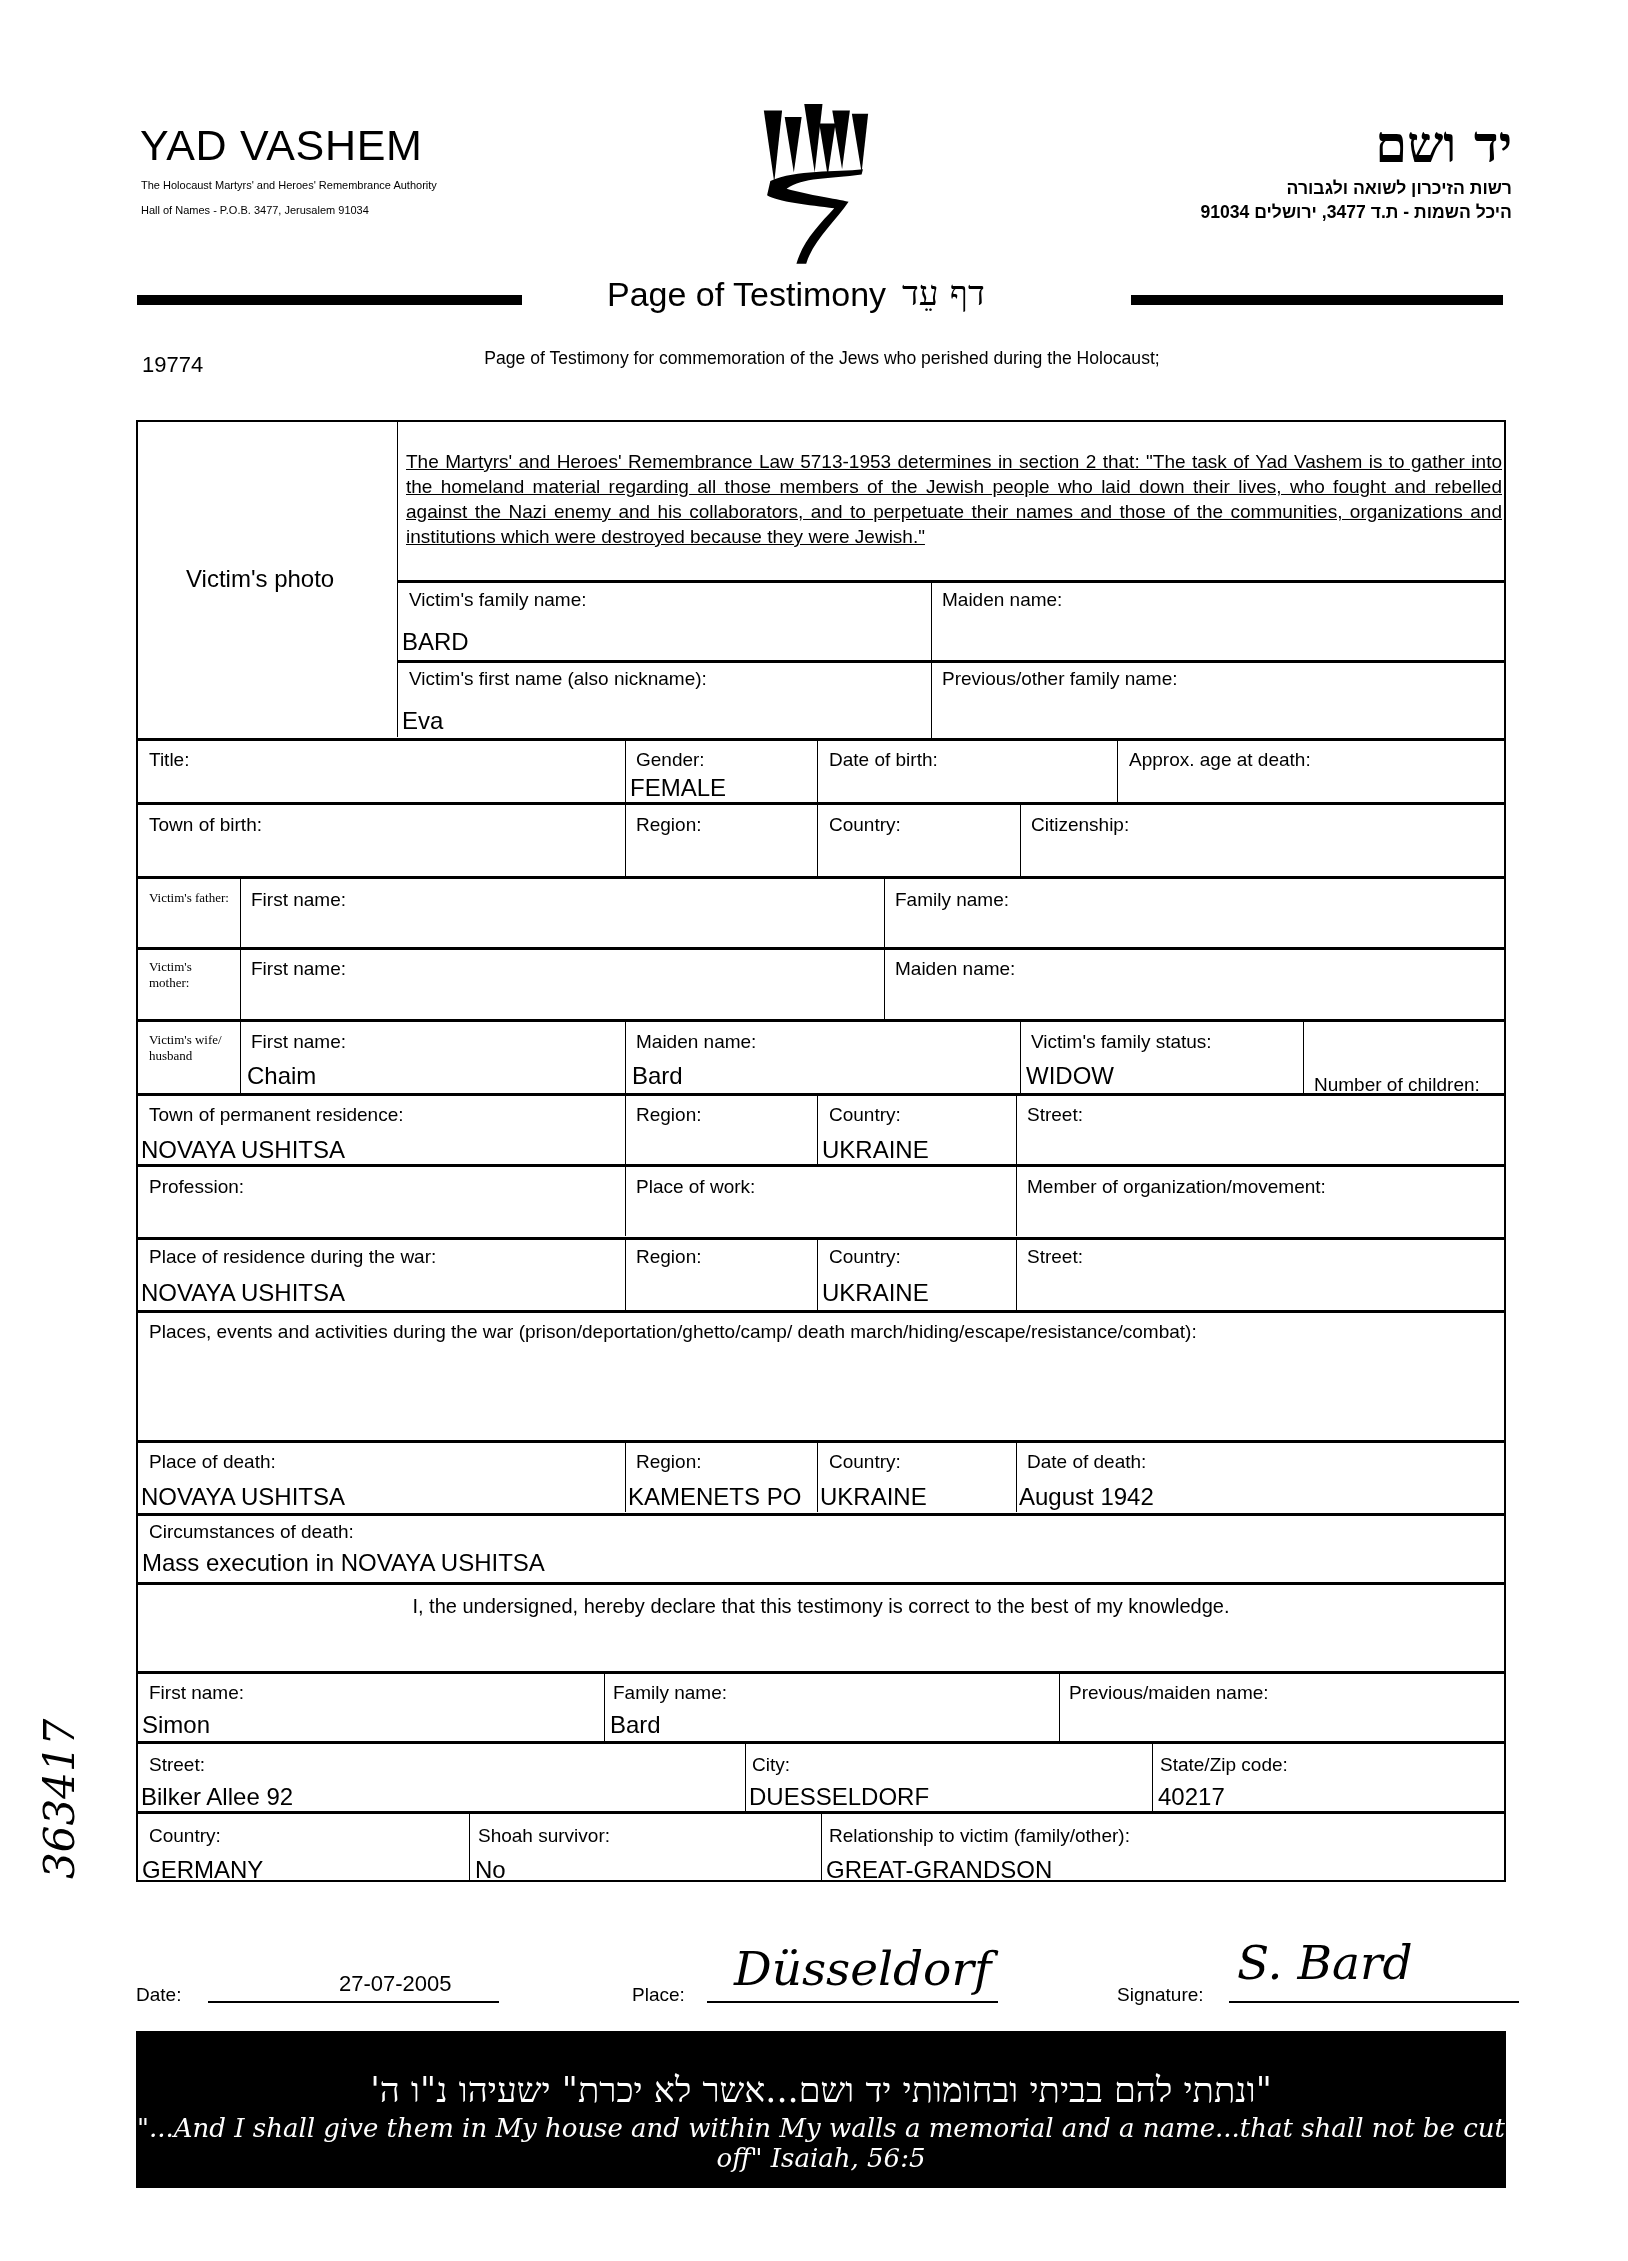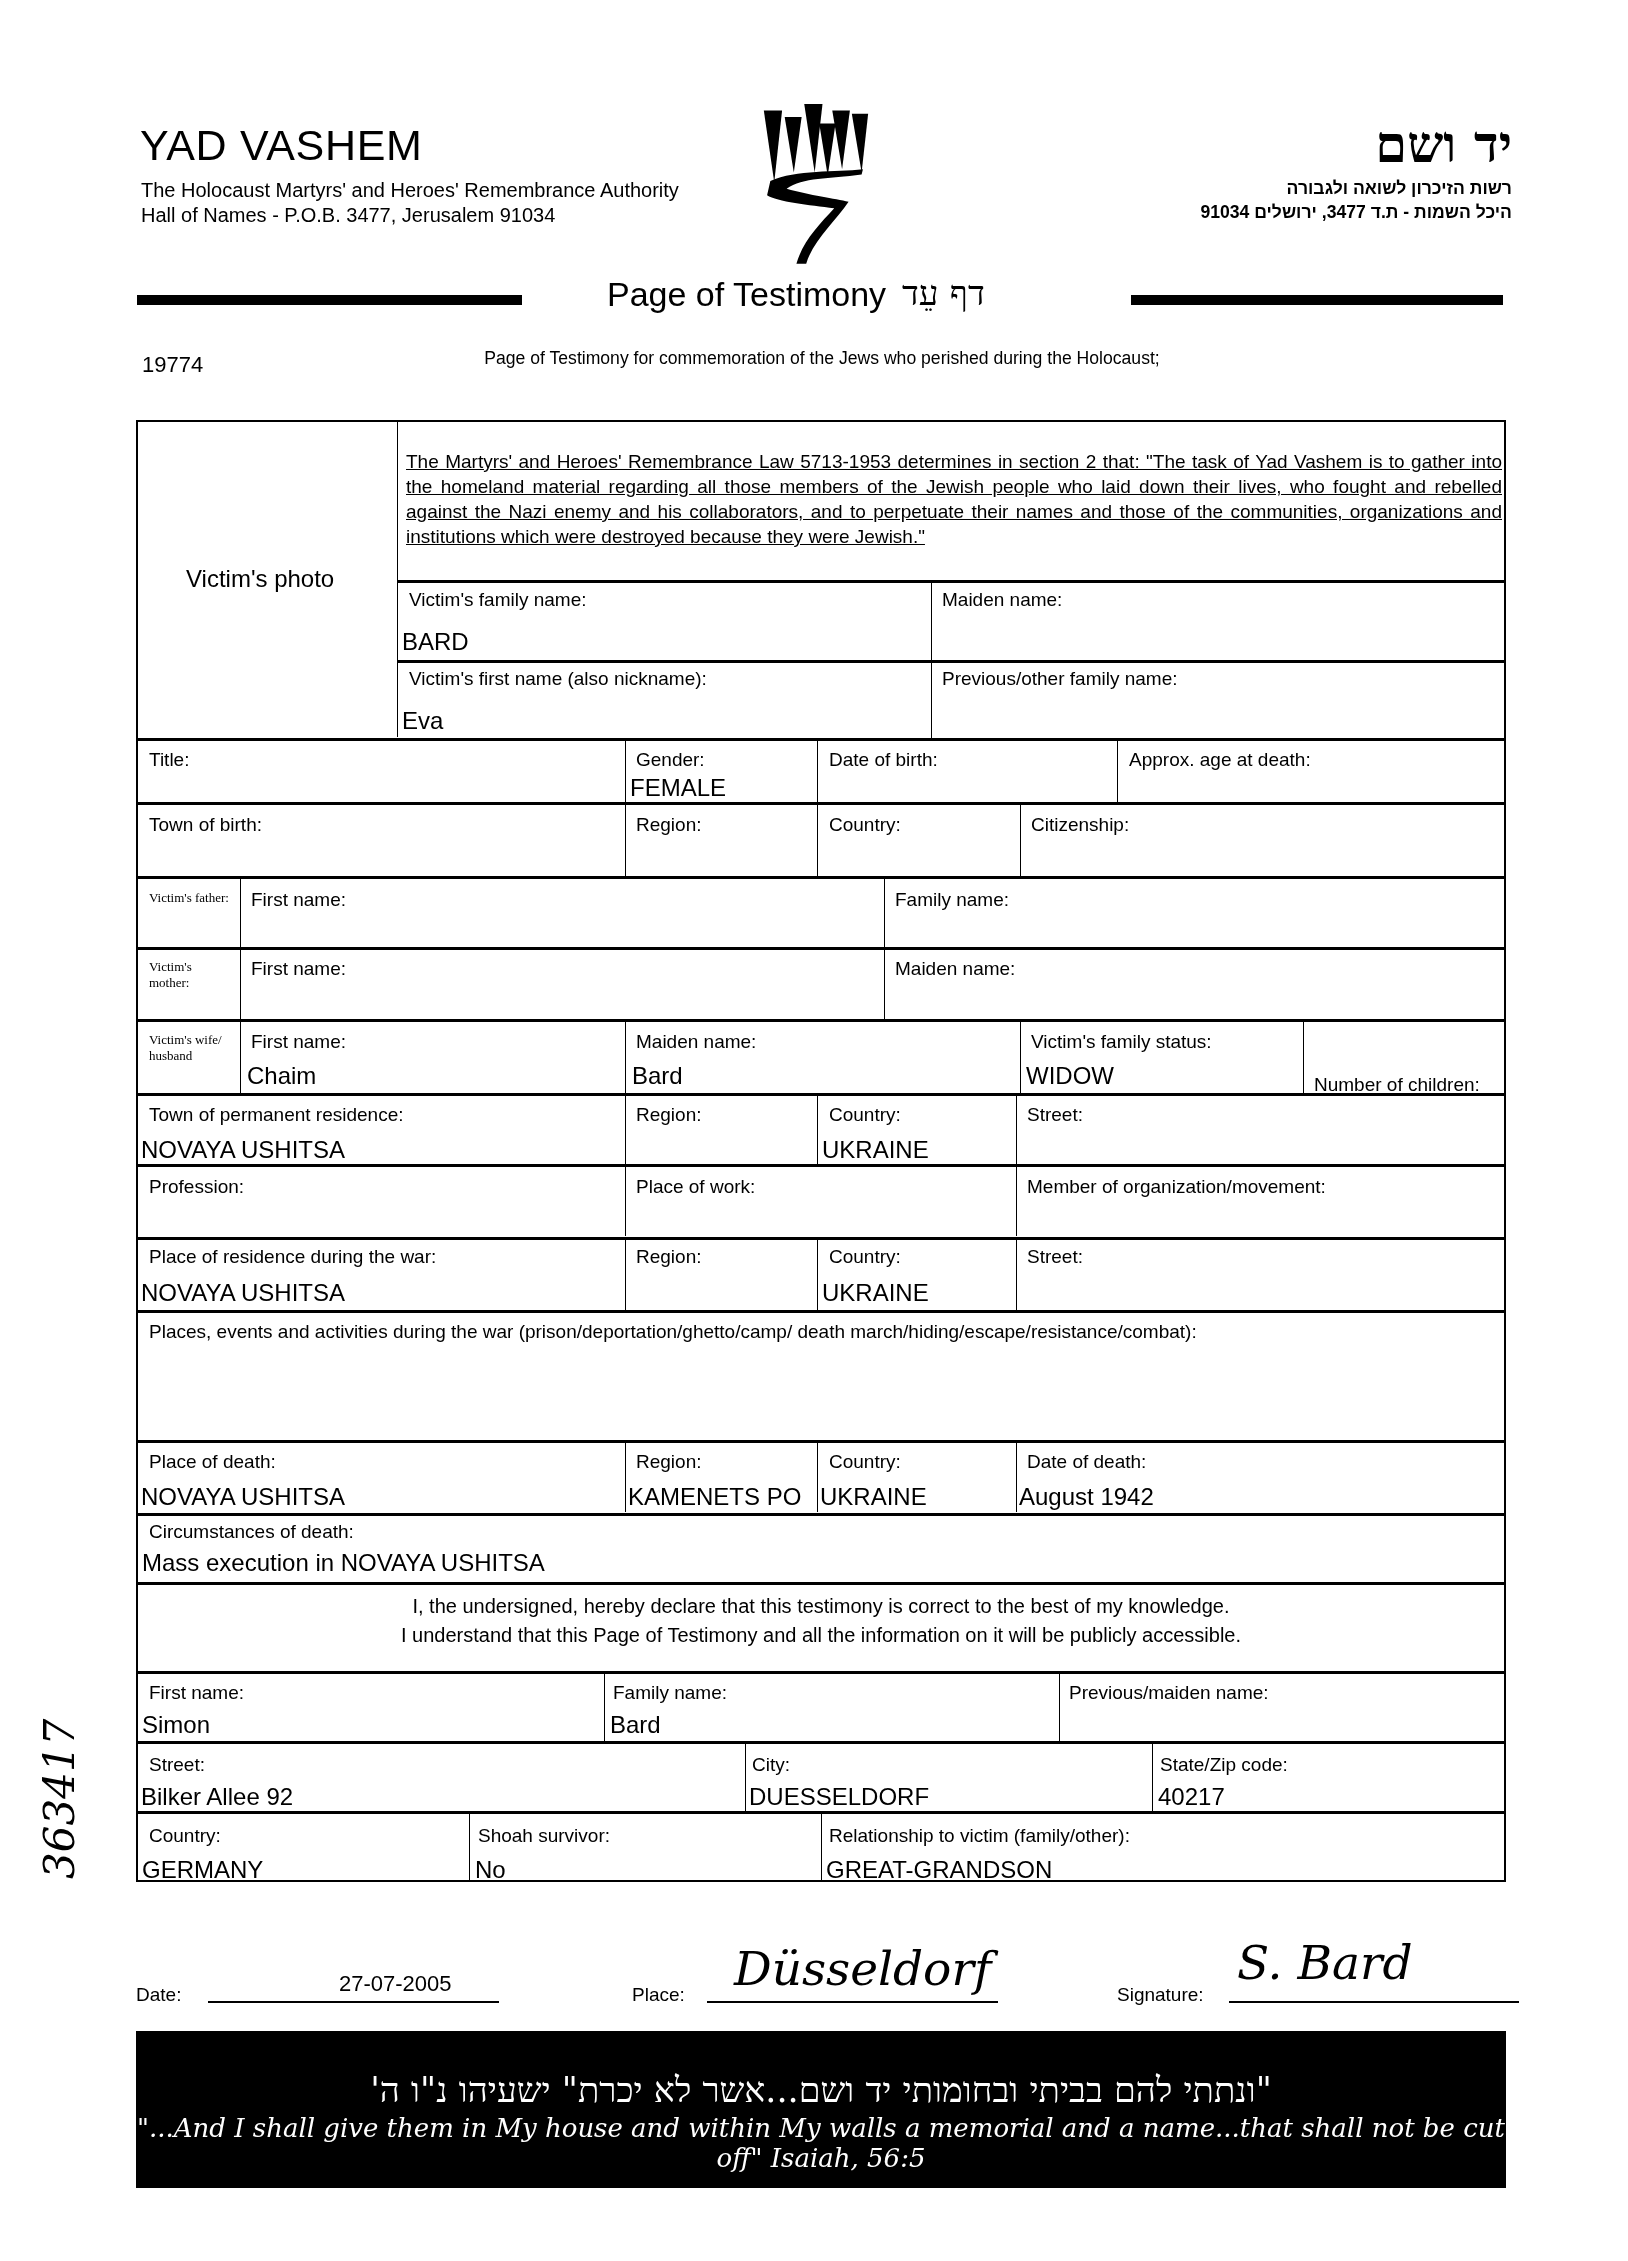--- a/index.html
+++ b/index.html
@@ -1,19 +1,19 @@
 <!DOCTYPE html>
 <html style="font-size:10.4px"><head>
 <meta charset="utf-8">
 <style>
   html, body { margin:0; padding:0; background:#fff; }
   body { width:1629px; height:2261px; position:relative; overflow:hidden; font-family:"Liberation Sans", sans-serif; color:#000; }
   .abs { position:absolute; }
   .org-title { left:140px; top:121px; font-size:43px; letter-spacing:0.7px; }
-  .org-sub { left:141px; font-size:20px; }
+  .org-sub { left:141px; font-size:11px; }
   .heb-title { right:117px; top:114px; font-size:51px; font-family:"DejaVu Serif", serif; font-weight:bold; direction:rtl; }
   .heb-sub { right:117px; font-size:17.6px; direction:rtl; font-weight:bold; }
   .logo { left:757px; top:104px; width:131px; height:163px; }
   .rule { height:10.4px; background:#000; top:295px; }
   .pot-title { left:607px; top:275px; font-size:34px; }
   .pot-heb { left:902px; top:273px; font-size:35px; font-family:"DejaVu Serif", serif; direction:rtl; }
   .ref-no { left:142px; top:352px; font-size:22px; }
   .intro { left:365px; top:346px; width:914px; text-align:center; font-size:17.6px; line-height:25px; }
   .form { left:136px; top:420px; width:1370px; height:1462px; border:2px solid #000; box-sizing:border-box; }
   .hl { position:absolute; height:2.6px; background:#000; }
@@ -194,21 +194,20 @@
 <div class="lbl" style="left:829px;top:1451px">Country:</div>
 <div class="val" style="left:820px;top:1483px">UKRAINE</div>
 <div class="lbl" style="left:1027px;top:1451px">Date of death:</div>
 <div class="val" style="left:1019px;top:1483px">August 1942</div>
 
 <div class="lbl" style="left:149px;top:1521px">Circumstances of death:</div>
 <div class="val" style="left:142px;top:1549px">Mass execution in NOVAYA USHITSA</div>
 
 <div class="abs declare">
   <div>I, the undersigned, hereby declare that this testimony is correct to the best of my knowledge.</div>
-  <div>I understand that this Page of Testimony and all the information on it will be publicly accessible.</div>
 </div>
 
 <div class="vl" style="left:604px;top:1671px;height:70px"></div>
 <div class="vl" style="left:1059px;top:1671px;height:70px"></div>
 <div class="lbl" style="left:149px;top:1682px">First name:</div>
 <div class="val" style="left:142px;top:1711px">Simon</div>
 <div class="lbl" style="left:613px;top:1682px">Family name:</div>
 <div class="val" style="left:610px;top:1711px">Bard</div>
 <div class="lbl" style="left:1069px;top:1682px">Previous/maiden name:</div>
 <div class="val" style="left:1069px;top:1711px"></div>

